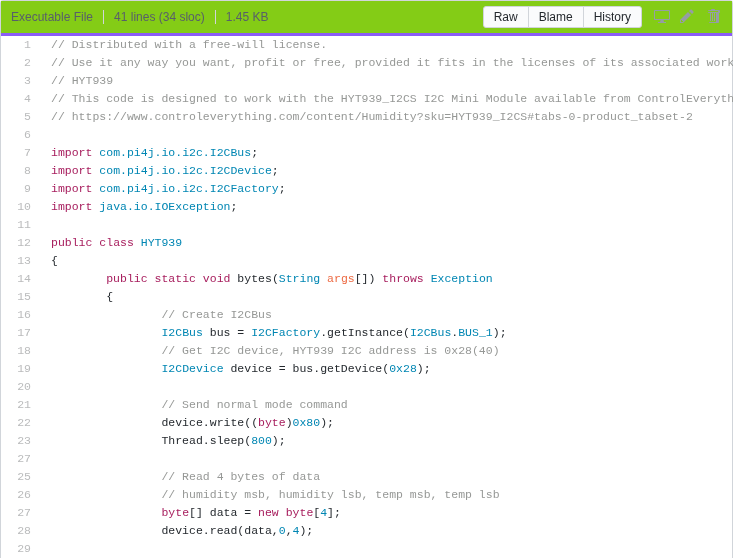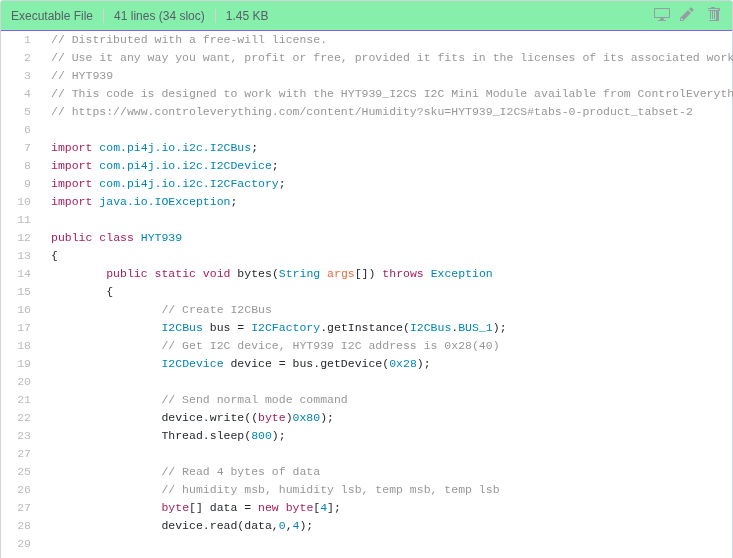--- a/index.html
+++ b/index.html
@@ -13,22 +13,22 @@
   .file-box {
     border: 1px solid #d1d5da;
     border-radius: 3px;
     background: #fff;
     margin: 0;
   }
   .file-header {
     display: flex;
     align-items: center;
     padding: 5px 10px;
-    background: #86efac;
-    border-bottom: 1px solid #8b5cf6;
+    background: #84cc16;
+    border-bottom: 3px solid #8b5cf6;
     font-size: 12px;
     color: #586069;
   }
   .file-info { flex: 1; display: flex; align-items: center; gap: 0; }
   .file-mode { padding-right: 10px; border-right: 1px solid #d1d5da; }
   .file-lines { padding: 0 10px; border-right: 1px solid #d1d5da; }
   .file-size { padding: 0 10px; }
   .btn-group { display: flex; gap: 0; }
   .btn {
     font-size: 12px;
@@ -73,20 +73,25 @@
 </head>
 <body>
 
 <div class="file-box">
   <div class="file-header">
     <div class="file-info">
       <span class="file-mode">Executable File</span>
       <span class="file-lines">41 lines (34 sloc)</span>
       <span class="file-size">1.45 KB</span>
     </div>
+    <div class="btn-group">
+      <button class="btn">Raw</button>
+      <button class="btn">Blame</button>
+      <button class="btn">History</button>
+    </div>
     <div class="header-icons">
       <span><svg viewBox="0 0 16 16">
             <path d="M15 2H1c-.55 0-1 .45-1 1v8c0 .55.45 1 1 1h5.5l-.5 2H4v1h8v-1h-2l-.5-2H15c.55 0 1-.45 1-1V3c0-.55-.45-1-1-1zm0 9H1V3h14v8z"></path>
           </svg></span>
       <span><svg viewBox="0 0 16 16">
             <path d="M0 12v3h3l8-8-3-3-8 8zm3 2H1v-2h1v1h1v1zm10.3-9.3L12 6 9 3l1.3-1.3c.39-.39 1.02-.39 1.41 0l1.59 1.59c.39.39.39 1.02 0 1.41z"></path>
           </svg></span>
       <span><svg viewBox="0 0 16 16">
             <path d="M11 2H9c0-.55-.45-1-1-1H6c-.55 0-1 .45-1 1H3c-.55 0-1 .45-1 1v1c0 .55.45 1 1 1v9c0 .55.45 1 1 1h8c.55 0 1-.45 1-1V5c.55 0 1-.45 1-1V3c0-.55-.45-1-1-1zm0 12H3V5h1v8h1V5h1v8h1V5h1v8h1V5h1v9zm1-10H2V3h10v1z"></path>
           </svg></span>

